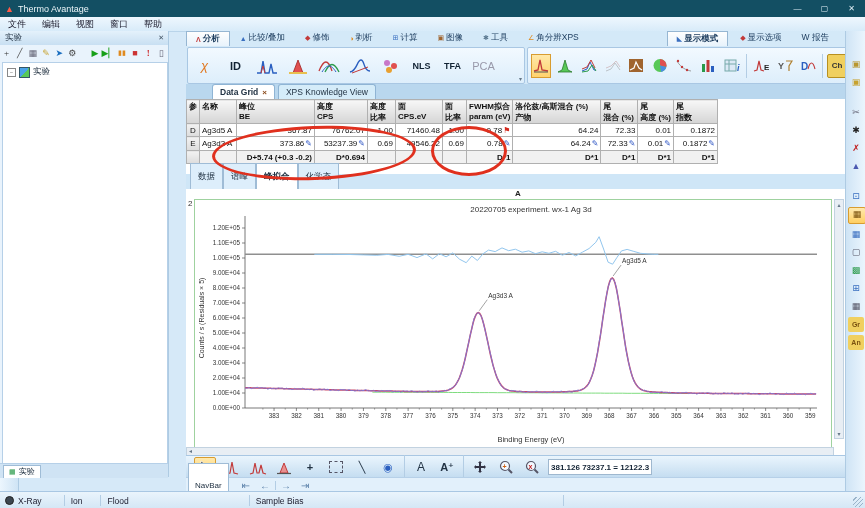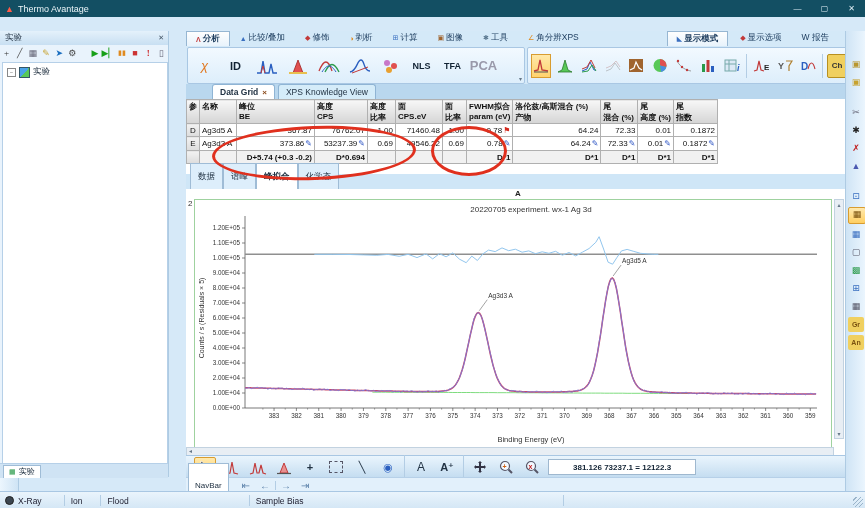--- a/index.html
+++ b/index.html
@@ -61,21 +61,21 @@
   .chartpanel{position:absolute;left:186px;top:189px;width:659px;height:266px;background:#fff;}
   .chead{position:absolute;left:14px;top:0;width:636px;height:10px;text-align:center;font-size:8px;font-weight:bold;color:#222;}
   .rowlbl{position:absolute;left:2px;top:10px;width:12px;font-size:8px;color:#333;}
   .chartbox{position:absolute;left:8px;top:10px;width:636px;height:250px;border:1px solid #9fd29f;background:#fff;}
   .vscroll{position:absolute;right:1px;top:10px;width:8px;height:238px;background:#e8eef4;border:1px solid #c2d2e0;font-size:6px;color:#678;text-align:center;}
   .hscroll{position:absolute;left:0px;top:258px;width:646px;height:8px;background:#e8eef4;border:1px solid #c2d2e0;font-size:6px;color:#678;line-height:6px;}
   
   .ctoolbar{position:absolute;left:186px;top:455px;width:659px;height:22px;background:linear-gradient(#eaf5fd,#c3dcf0);border-top:1px solid #a9c7e3;display:flex;align-items:center;gap:6px;padding-left:8px;}
   .ct-btn{width:20px;height:18px;display:flex;align-items:center;justify-content:center;font-size:11px;color:#234;}
   .ct-btn.sel{background:linear-gradient(#ffe9ae,#ffcf62);border:1px solid #d89c30;border-radius:2px;}
-  .readout{background:#fff;border:1px solid #9fb8cf;height:14px;font-size:8px;font-weight:bold;color:#123;display:flex;align-items:center;padding:0 24px;}
+  .readout{background:#fff;border:1px solid #9fb8cf;height:14px;font-size:8px;font-weight:bold;color:#123;display:flex;align-items:center;padding:0 2px;}
   
   .navrow{position:absolute;left:186px;top:477px;width:659px;height:14px;background:#e2f0fb;border-top:1px solid #b6d0e8;display:flex;align-items:center;font-size:8px;}
   .navtab{margin-left:2px;background:#fff;border:1px solid #9fbcd6;border-bottom:none;height:12px;display:flex;align-items:center;padding:16px 6px;color:#234;}
   .navic{color:#5c82aa;font-size:10px;padding:0 5px;}
   
   .rcol{position:absolute;left:845px;top:31px;width:20px;height:460px;background:linear-gradient(270deg,#ecf6fe,#cfe4f5);border-left:1px solid #aecbe3;}
   .rcol-ic{position:absolute;left:2px;width:16px;height:15px;text-align:center;font-size:9px;line-height:15px;}
   .rcol-ic.sel{background:linear-gradient(#ffe9ae,#ffcf62);border:1px solid #d89c30;border-radius:2px;line-height:13px;}
   
   .statusbar{position:absolute;left:0;top:491px;width:865px;height:17px;background:linear-gradient(#eaf4fc,#d3e6f5);border-top:1px solid #a9c7e3;display:flex;align-items:center;font-size:8.5px;color:#223;}
@@ -96,20 +96,27 @@
   <div class="titlebar">
     <span class="logo">▲</span>
     <span class="title">Thermo Avantage</span>
     <div class="winbtns">
       <span>—</span>
       <span>▢</span>
       <span>✕</span>
     </div>
   </div>
 
+  <div class="menubar">
+    <span>文件</span>
+    <span>编辑</span>
+    <span>视图</span>
+    <span>窗口</span>
+    <span>帮助</span>
+  </div>
 
   <div class="lcol">
     <span class="lcol-ic" style="top:4px;color:#667;">▢</span>
     <span class="lcol-ic" style="top:24px;color:#c79b2e;">▤</span>
     <span class="lcol-ic" style="top:44px;color:#c79b2e;">⊞</span>
     <span class="lcol-ic" style="top:64px;color:#3a6fc0;">▣</span>
     <span class="lcol-ic" style="top:84px;color:#8a97a5;">▥</span>
     <span class="lcol-ic" style="top:106px;color:#c23a3a;">Λ</span>
     <span class="lcol-ic" style="top:126px;color:#222;">⊕</span>
     <span class="lcol-ic" style="top:146px;color:#2a6fc0;">Å</span>
@@ -235,21 +242,21 @@
       </span>
       <span class="ric">
         <svg width="22" height="18" viewBox="0 0 22 18">
             <circle cx="7" cy="6" r="3" fill="#c878c8"></circle>
             <circle cx="14" cy="9" r="3" fill="#e05050"></circle>
             <circle cx="9" cy="13" r="3" fill="#e8a030"></circle>
           </svg>
       </span>
       <span class="ric" style="font-weight:bold;font-size:9px;">NLS</span>
       <span class="ric" style="font-weight:bold;font-size:9px;">TFA</span>
-      <span class="ric" style="font-weight:bold;font-size:13px;color:#99a;">PCA</span>
+      <span class="ric" style="font-weight:normal;font-size:11px;color:#99a;">PCA</span>
       <span class="drop">▾</span>
     </div>
 
     <div class="rblock" style="left:341px;width:316px;">
       <span class="dmi sel">
         <svg width="16" height="15" viewBox="0 0 16 15">
             <polyline points="1,13 5,12 7,2 9,12 15,13" fill="none" stroke="#c23a3a" stroke-width="1.3"></polyline>
             <line x1="1" y1="14" x2="15" y2="14" stroke="#555" stroke-width="1"></line>
           </svg>
       </span>

